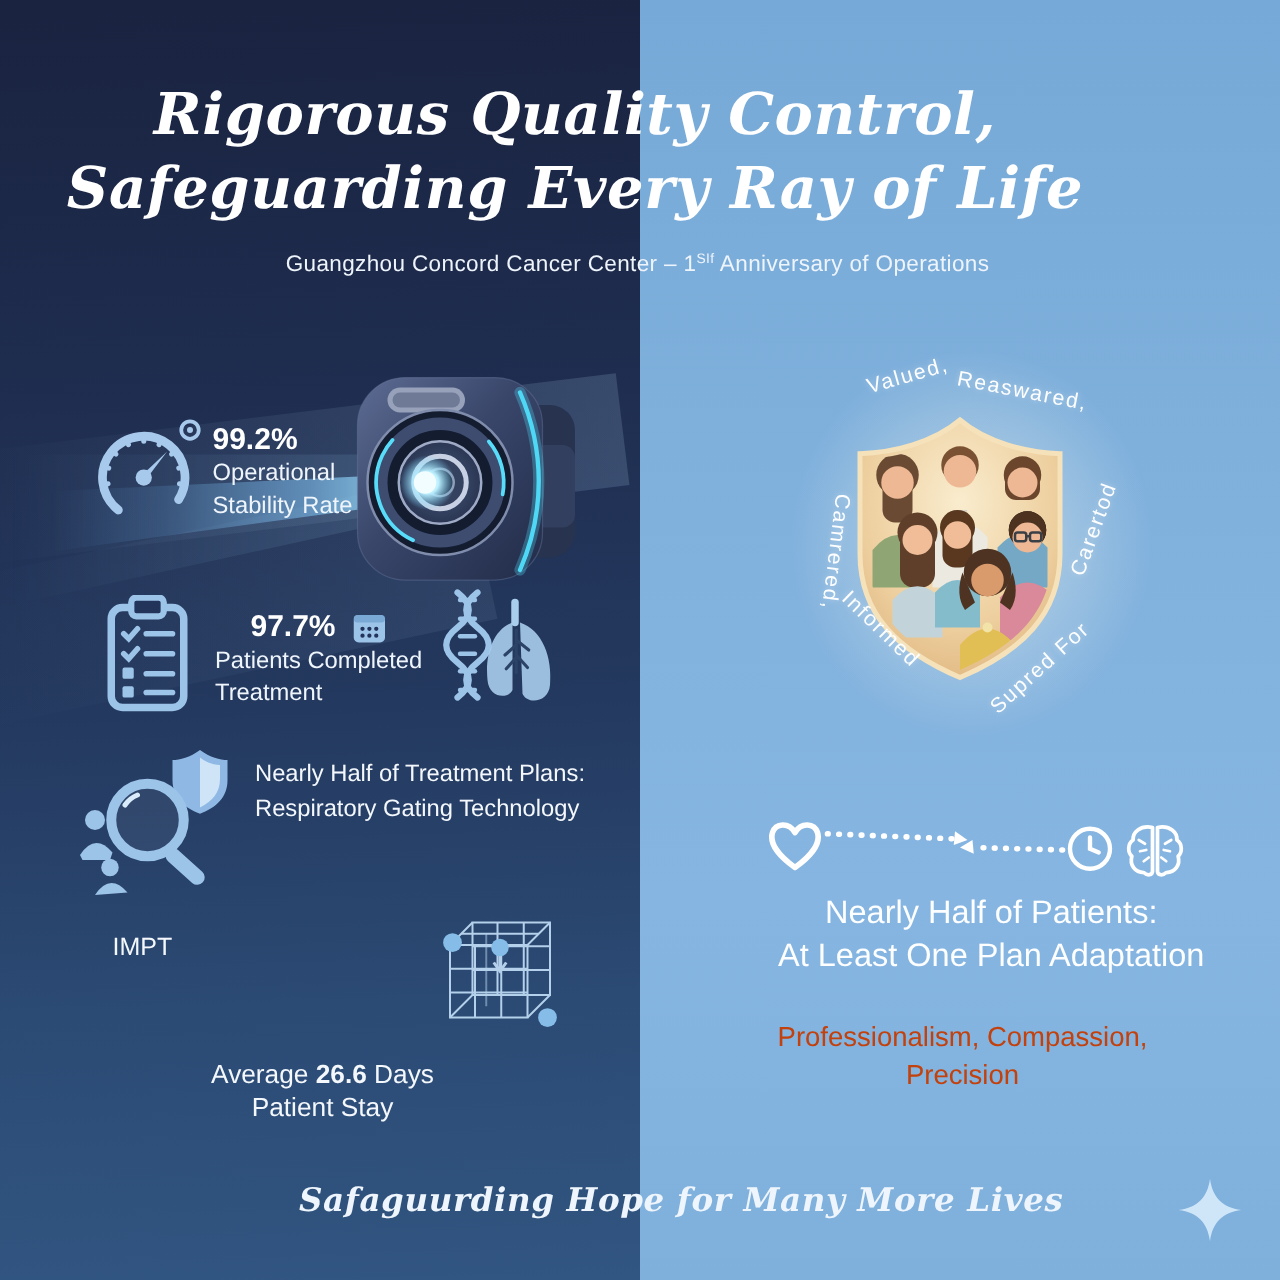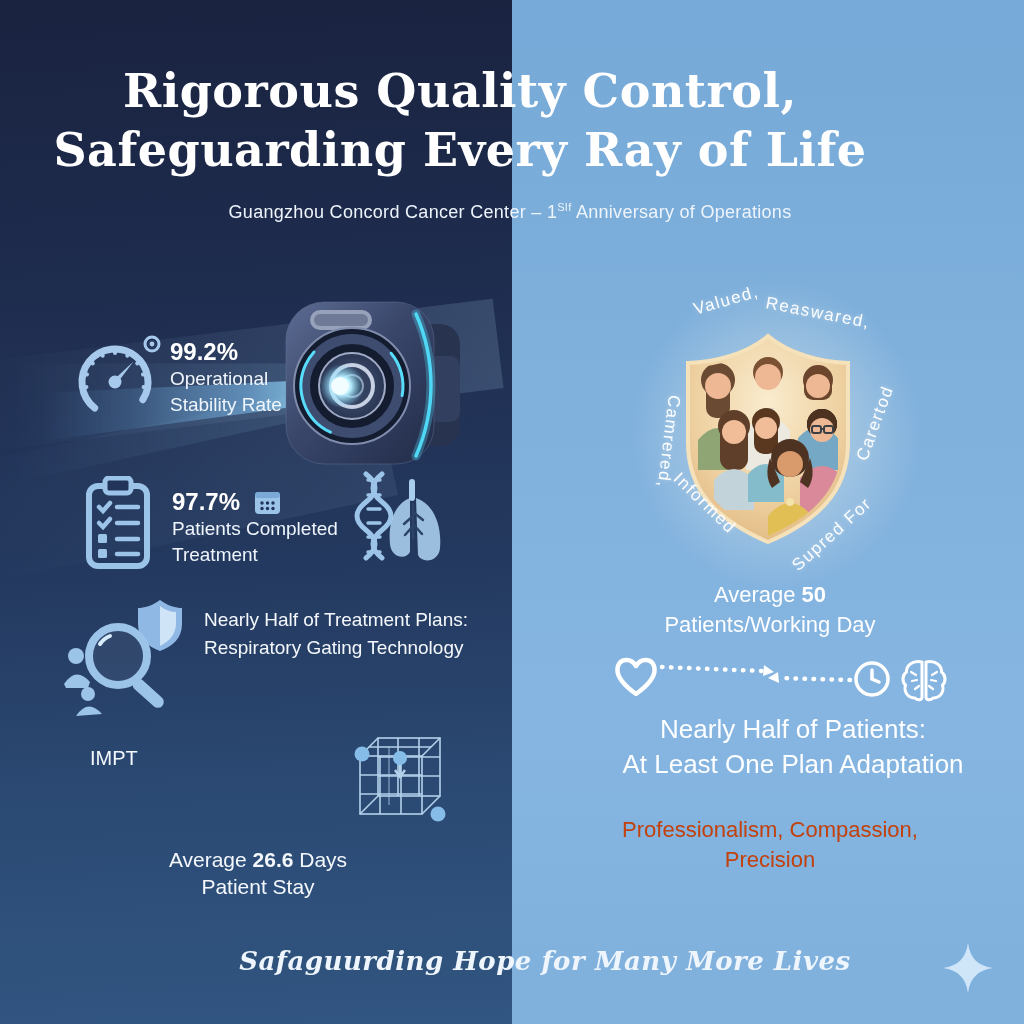--- a/index.html
+++ b/index.html
@@ -13,31 +13,31 @@
   .bg-right{position:absolute;left:512px;top:0;width:512px;height:1024px;
     background:linear-gradient(180deg,#76a9d7 0%,#7fb0dc 35%,#86b5e1 70%,#7fb0dc 100%);}
   .shield-glow{position:absolute;left:632px;top:280px;width:290px;height:310px;border-radius:50%;
     background:radial-gradient(closest-side,rgba(255,252,240,.5),rgba(255,252,240,0));}
   .streak{position:absolute;background:linear-gradient(to left,rgba(190,225,255,.16),rgba(190,225,255,0));
     transform:rotate(-7deg);pointer-events:none;}
   .streak.s1{left:-20px;top:330px;width:520px;height:90px;}
   .streak.s2{left:-30px;top:420px;width:420px;height:120px;opacity:.5;transform:rotate(-12deg);}
   
   .title{position:absolute;left:0;top:62px;width:920px;text-align:center;
-    font-family:"DejaVu Serif","Liberation Serif",serif;font-weight:700;
+    font-family:"DejaVu Serif","Liberation Serif",serif;font-style:italic;font-weight:700;
     font-size:46px;line-height:1.28;letter-spacing:.5px;color:#ffffff;}
   .subtitle{position:absolute;left:0;top:201px;width:1020px;text-align:center;
     font-size:18px;font-weight:400;color:#eef4fb;letter-spacing:.3px;}
   .subtitle sup{font-size:11px;margin-top:16px;}
   
   .stat-value{font-size:24px;font-weight:700;color:#ffffff;}
   .stat-label{font-size:19px;font-weight:400;color:#eff5fc;line-height:1.35;}
   .row1-text{position:absolute;left:170px;top:338px;}
   .row2-text{position:absolute;left:172px;top:488px;}
-  .row2-value-line{display:flex;align-items:center;gap:14px;}
+  .row2-value-line{display:flex;align-items:center;gap:14px;justify-content:center;}
   .row3-text{position:absolute;left:204px;top:606px;font-size:19px;line-height:1.45;}
   .row4-text{position:absolute;left:90px;top:744px;font-size:20px;line-height:1.4;}
   .stay-text{position:absolute;left:60px;top:846px;width:396px;text-align:center;
     font-size:21px;line-height:1.3;}
   .stay-text b,.volume-text b{font-weight:700;}
   
   .machine{position:absolute;left:278px;top:298px;width:190px;height:172px;}
   .beam-wide{position:absolute;left:0;top:316px;width:372px;height:170px;opacity:.16;
     background:linear-gradient(to left,rgba(170,225,255,.9),rgba(170,225,255,0));
     clip-path:polygon(100% 28%,100% 52%,0 100%,0 28%);filter:blur(2px);}
@@ -320,26 +320,20 @@
     </g>
   </svg>
 
   <span class="arc-word" style="left:694px;top:300px;transform:rotate(-16deg)">Valued,</span>
   <span class="arc-word" style="left:766px;top:293px;transform:rotate(11deg)">Reaswared,</span>
   <span class="arc-word" style="left:862px;top:450px;transform:rotate(-70deg)">Carertod</span>
   <span class="arc-word" style="left:795px;top:558px;transform:rotate(-42deg)">Supred For</span>
   <span class="arc-word" style="left:676px;top:466px;transform:rotate(44deg)">Informed</span>
   <span class="arc-word" style="left:674px;top:385px;transform:rotate(97deg)">Camrered,</span>
 
-  <div class="volume-text">
-    <div>
-      <span>Average </span><b>50</b>
-    </div>
-    <div>Patients/Working Day</div>
-  </div>
 
   <div class="flow-icons">
     <svg style="position:absolute;left:2px;top:3px" width="48" height="46" viewBox="0 0 48 46">
       <path d="M24 41 C10 31 3.5 21 6 13 C8.5 5.5 19 4.5 24 13 C29 4.5 39.5 5.5 42 13 C44.5 21 38 31 24 41 Z" fill="none" stroke="#ffffff" stroke-width="4.5" stroke-linejoin="round"></path>
     </svg>
     <svg style="position:absolute;left:48px;top:8px" width="200" height="34" viewBox="0 0 200 34">
       <line x1="4" y1="9" x2="104" y2="13" stroke="#ffffff" stroke-width="4.5" stroke-linecap="round" stroke-dasharray="0.5 8.5"></line>
       <path d="M106 7 l10 7 -11 4 z" fill="#ffffff"></path>
       <line x1="192" y1="22" x2="122" y2="20" stroke="#ffffff" stroke-width="4.5" stroke-linecap="round" stroke-dasharray="0.5 8.5"></line>
       <path d="M120 14 l-10 6 11 5 z" fill="#ffffff"></path>

